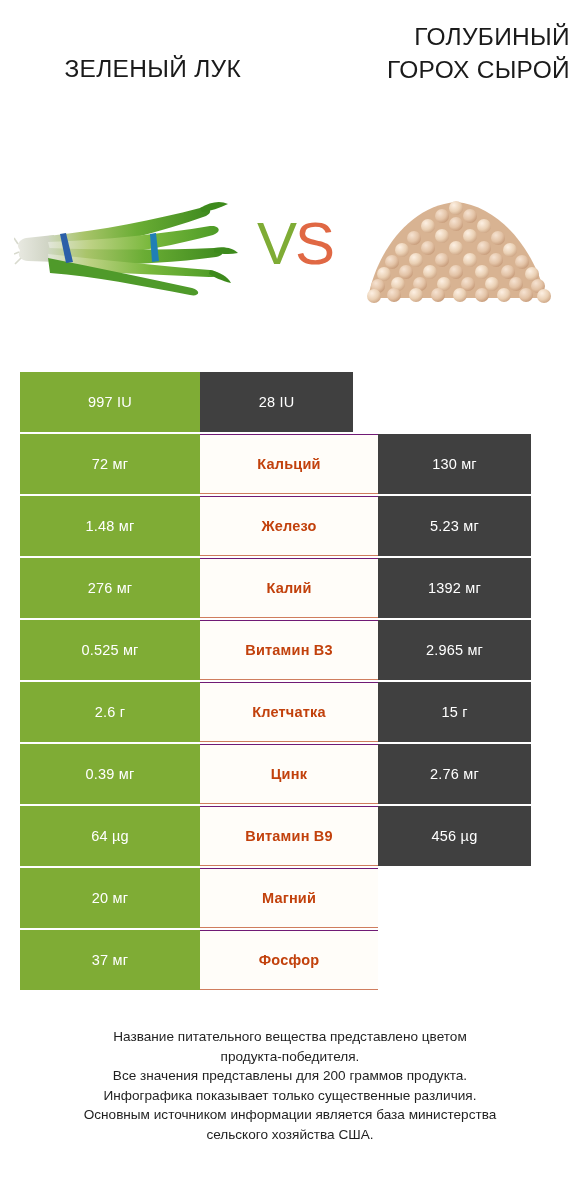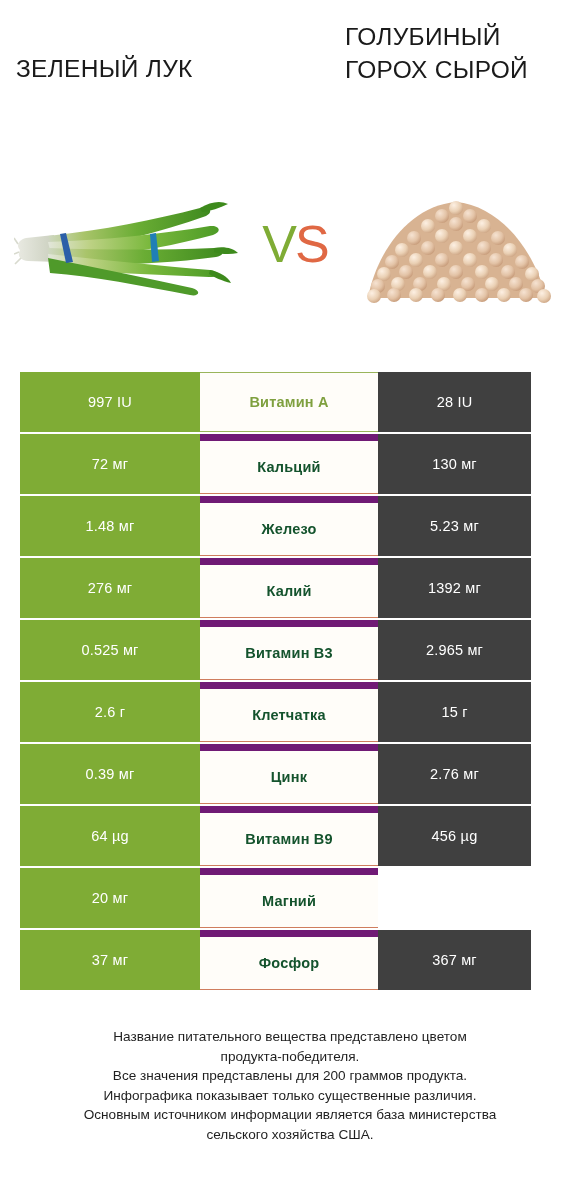--- a/index.html
+++ b/index.html
@@ -20,21 +20,21 @@
   
   .header {
     position: absolute;
     top: 0;
     left: 0;
     width: 580px;
     height: 180px;
   }
   .title {
     position: absolute;
-    text-align: left;
+    text-align: right;
     font-size: 24.5px;
     line-height: 33px;
     letter-spacing: 0.3px;
     color: #1a1a1a;
     font-weight: 400;
     text-transform: uppercase;
   }
   .title-left {
     left: 16px;
     top: 52px;
@@ -62,21 +62,21 @@
   }
   .product-img-left  { left: 14px;  width: 230px; }
   .product-img-right { left: 350px; width: 215px; }
 
   .vs-wrap {
     position: absolute;
     left: 240px;
     top: 28px;
     width: 110px;
     height: 90px;
-    font-size: 52px;
+    font-size: 60px;
     line-height: 76px;
     font-weight: 400;
     letter-spacing: -2px;
     text-align: center;
     white-space: nowrap;
   }
   .vs-v { color: #7FAC35; }
   .vs-s { color: #E06844; }
 
   
@@ -116,22 +116,22 @@
     background: #fffdf9;
     font-weight: bold;
     font-size: 14.5px;
   }
   .cell-mid.win-left {
     color: #7FA03F;
     border-top: 1px solid #9ab55b;
     border-bottom: 1px solid #9ab55b;
   }
   .cell-mid.win-right {
-    color: #14532d;
-    border-top: 7px solid #701a75;
+    color: #c2410c;
+    border-top: 1px solid #701a75;
     border-bottom: 1px solid #cf7d5e;
   }
 
   
   .footer {
     position: absolute;
     left: 20px;
     top: 1027px;
     width: 540px;
     text-align: center;
@@ -258,21 +258,20 @@
           <circle cx="194" cy="118" r="7" fill="url(#pea2)"></circle>
         </g>
       </g>
     </svg>
   </div>
 </div>
 
 <div class="table">
     <div class="row">
       <div class="cell cell-left">997 IU</div>
-      <div class="cell cell-mid win-left">Витамин А</div>
       <div class="cell cell-right">28 IU</div>
     </div>
     <div class="row">
       <div class="cell cell-left">72 мг</div>
       <div class="cell cell-mid win-right">Кальций</div>
       <div class="cell cell-right">130 мг</div>
     </div>
     <div class="row">
       <div class="cell cell-left">1.48 мг</div>
       <div class="cell cell-mid win-right">Железо</div>
@@ -303,21 +302,20 @@
       <div class="cell cell-mid win-right">Витамин B9</div>
       <div class="cell cell-right">456 µg</div>
     </div>
     <div class="row">
       <div class="cell cell-left">20 мг</div>
       <div class="cell cell-mid win-right">Магний</div>
     </div>
     <div class="row">
       <div class="cell cell-left">37 мг</div>
       <div class="cell cell-mid win-right">Фосфор</div>
-      <div class="cell cell-right">367 мг</div>
     </div>
   </div>
 
 <div class="footer">
   <div>Название питательного вещества представлено цветом</div>
   <div>продукта-победителя.</div>
   <div>Все значения представлены для 200 граммов продукта.</div>
   <div>Инфографика показывает только существенные различия.</div>
   <div>Основным источником информации является база министерства</div>
   <div>сельского хозяйства США.</div>

